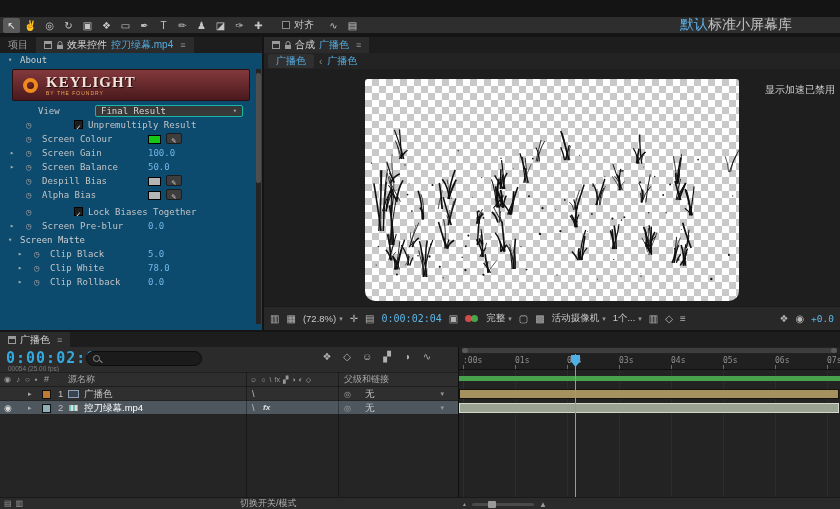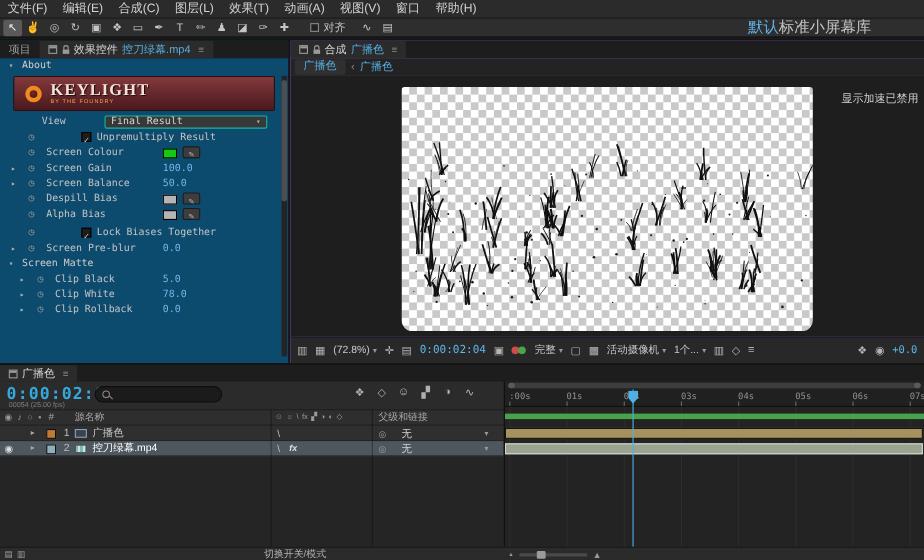--- a/index.html
+++ b/index.html
@@ -55,21 +55,21 @@
   .dropdown .dd-arrow{margin-left:auto;font-size:7px;color:#aaa;}
   #banner{height:32px;margin:2px 12px 3px 12px;background:linear-gradient(#83393c,#4a191d);border:1px solid #2c0e10;border-radius:2px;display:flex;align-items:center;}
   #kl-logo{width:15px;height:15px;border:4px solid #ef8a1f;border-radius:50%;margin:0 8px 0 10px;background:radial-gradient(circle at 40% 35%,#7a2a28,#3a1012);}
   #banner .btxt{display:flex;flex-direction:column;line-height:1;}
   #kl-title{font-family:"Liberation Serif",serif;font-size:15px;font-weight:bold;color:#f3e3da;letter-spacing:1px;text-shadow:1px 1px 1px #200a0a;}
   #kl-tag{font-size:5px;color:#eda55a;letter-spacing:1px;margin-top:1px;}
   #fx-scroll{position:absolute;right:1px;top:32px;width:5px;height:255px;background:#242424;}
   #fx-scroll .thumb{position:absolute;left:0;top:4px;width:5px;height:110px;background:#4e4e4e;border-radius:2px;}
 
   
-  #viewer-panel{position:absolute;left:264px;top:37px;width:576px;height:293px;background:#8b5cf6;overflow:hidden;}
+  #viewer-panel{position:absolute;left:264px;top:37px;width:576px;height:293px;background:#737373;overflow:hidden;}
   #crumbbar{height:16px;background:#232323;display:flex;align-items:center;padding-left:4px;font-size:10px;}
   .crumb-chip{background:#303030;border-radius:2px;padding:0 8px;height:14px;line-height:14px;color:#55aee2;}
   .crumb-sep{color:#8a8a8a;margin:0 5px;}
   .crumb-plain{color:#55aee2;}
   #canvas{position:absolute;left:0;top:32px;right:0;bottom:24px;background:#1e1e1e;}
   #comp{position:absolute;left:101px;top:10px;width:374px;height:222px;border-radius:3px 3px 10px 10px;background-image:conic-gradient(#c9c9c9 25%,#ffffff 0 50%,#c9c9c9 0 75%,#ffffff 0);background-size:14px 14px;overflow:hidden;}
   #grass{position:absolute;left:0;top:0;}
   #viewer-notice{position:absolute;right:5px;top:14px;font-size:10px;color:#cfcfcf;}
   #vtoolbar{position:absolute;left:0;bottom:0;right:0;height:24px;background:#282828;border-top:1px solid #191919;display:flex;align-items:center;gap:7px;padding:0 6px;font-size:9.5px;color:#b4b4b4;}
   .vicon{font-size:10px;color:#b4b4b4;}
@@ -153,31 +153,20 @@
   #zs-min{font-size:5px;color:#9a9a9a;}
   #zs-max{font-size:8px;color:#9a9a9a;}
   #zs-track{position:relative;width:62px;height:3px;background:#4a4a4a;border-radius:2px;}
   #zs-thumb{position:absolute;left:16px;top:-2px;width:8px;height:7px;background:#9a9a9a;border-radius:1px;}
 </style>
 </head>
 <body>
 
 <div id="app">
 
-  <div id="menubar">
-      <span class="menu-item">文件(F)</span>
-      <span class="menu-item">编辑(E)</span>
-      <span class="menu-item">合成(C)</span>
-      <span class="menu-item">图层(L)</span>
-      <span class="menu-item">效果(T)</span>
-      <span class="menu-item">动画(A)</span>
-      <span class="menu-item">视图(V)</span>
-      <span class="menu-item">窗口</span>
-      <span class="menu-item">帮助(H)</span>
-    </div>
 
   <div id="toolbar">
     <div id="tools">
         <span class="tool active">↖</span>
         <span class="tool">✌</span>
         <span class="tool">◎</span>
         <span class="tool">↻</span>
         <span class="tool">▣</span>
         <span class="tool">❖</span>
         <span class="tool">▭</span>

